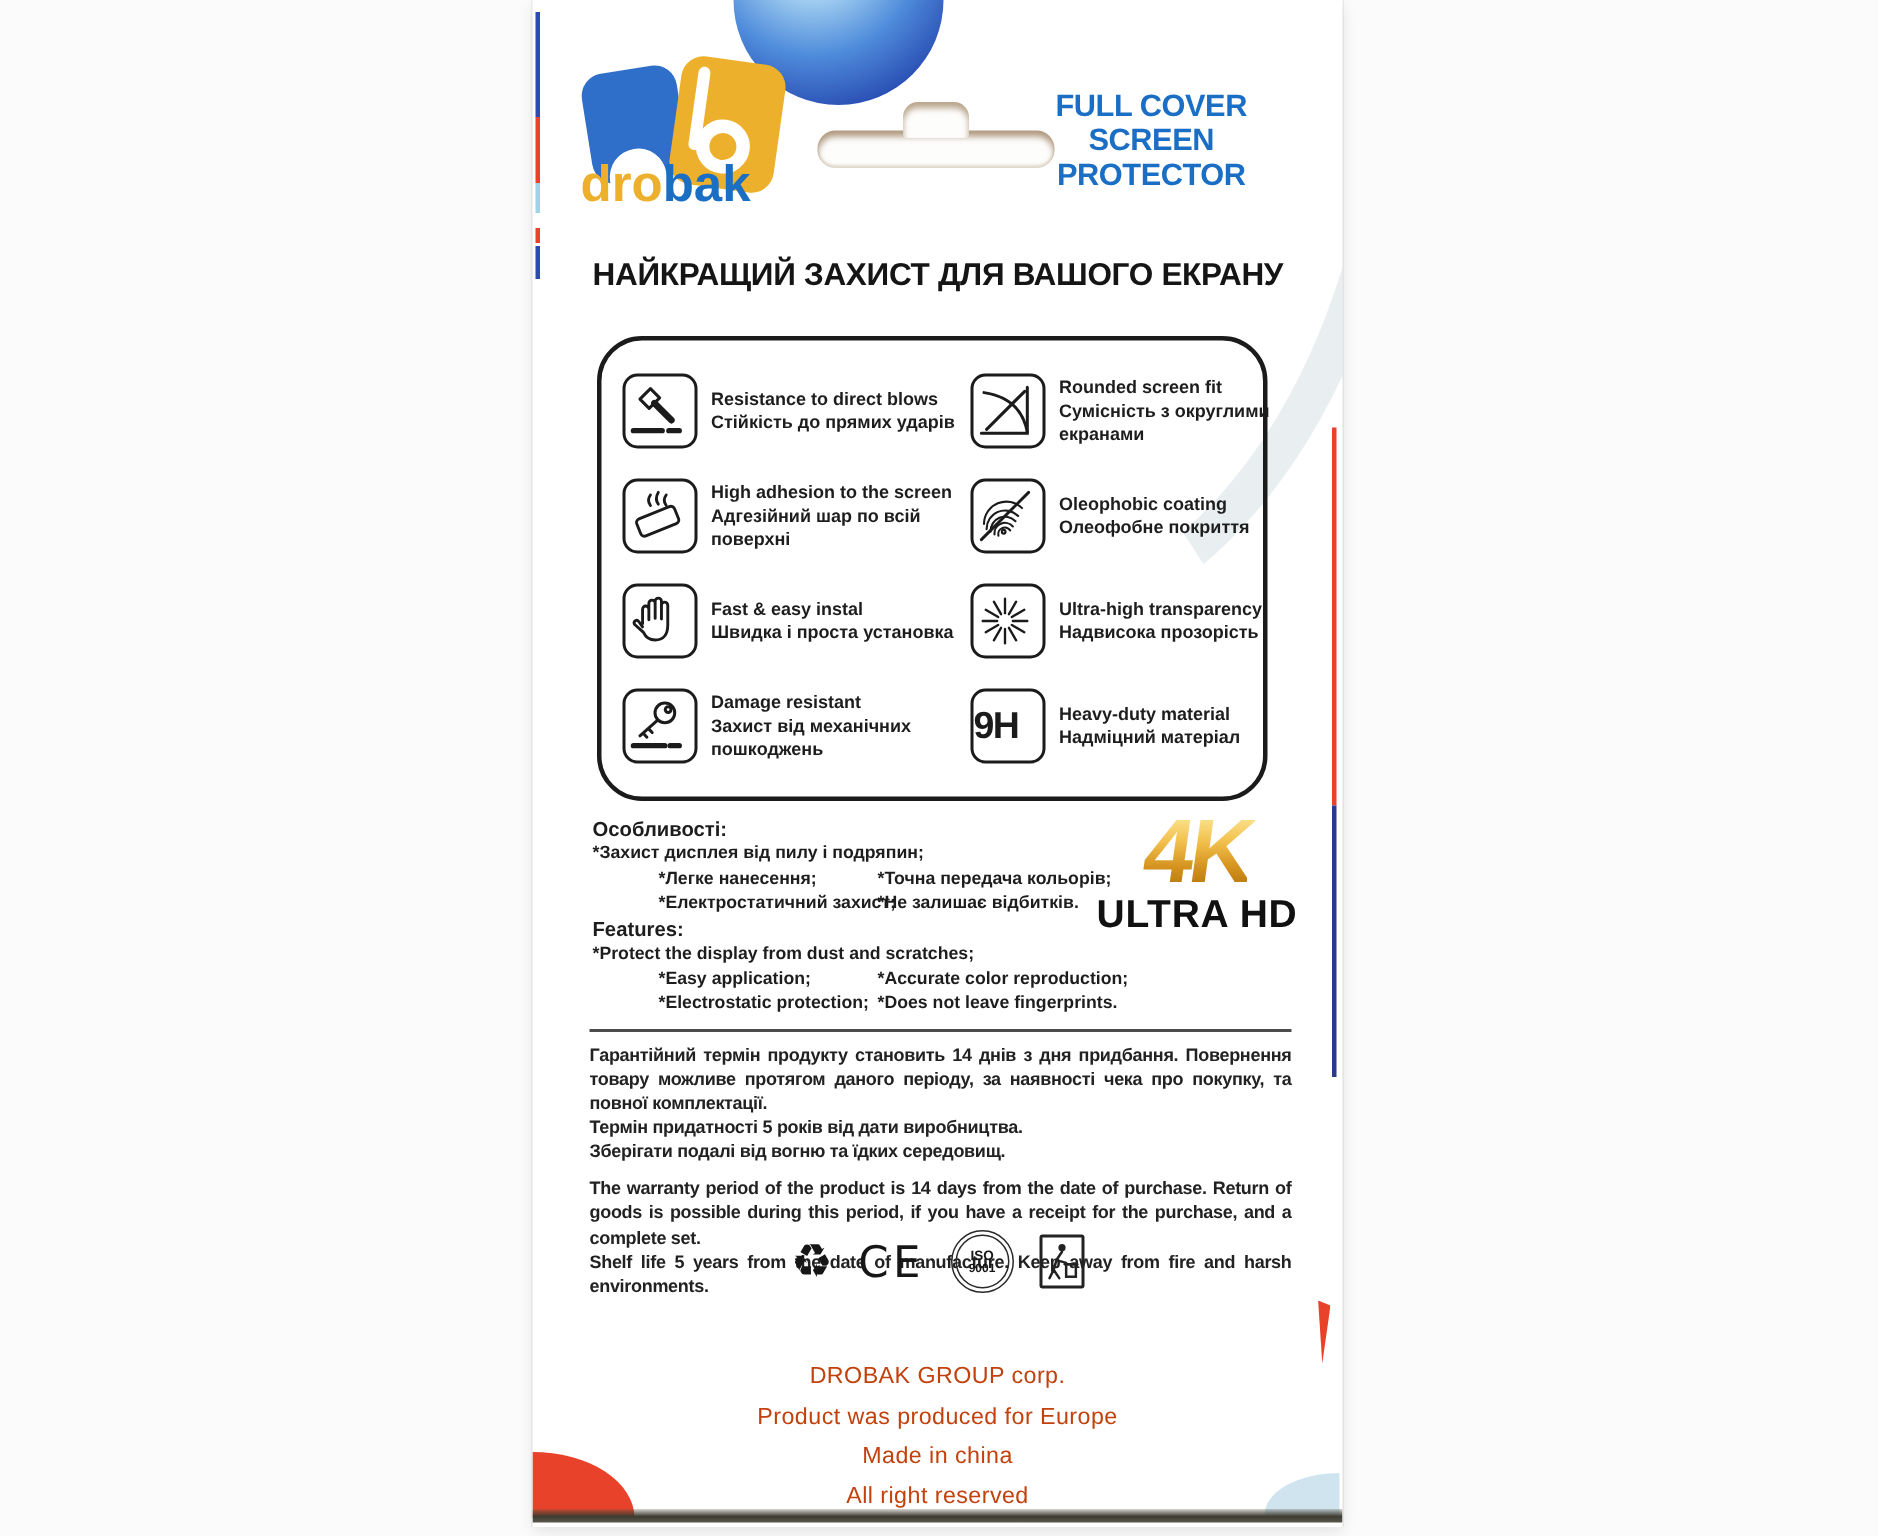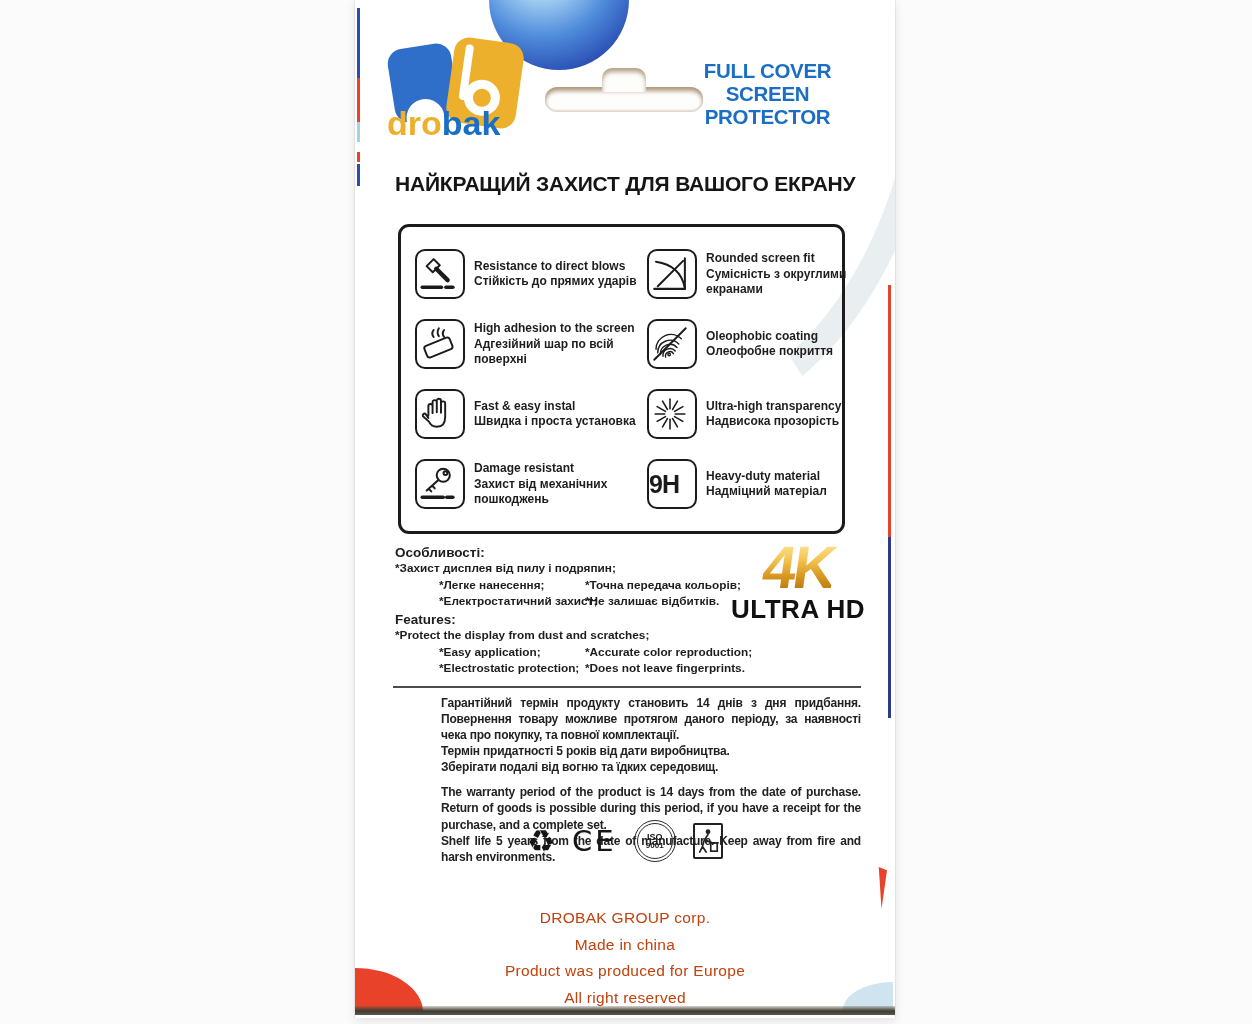--- a/index.html
+++ b/index.html
@@ -37,21 +37,21 @@
   .wordmark .bak { color:#1a6fc4; }
 
   .tagline { position:absolute; left:330px; top:60px; width:165px; text-align:center;
              color:#1a6fc4; font-weight:700; font-size:20.5px; line-height:1.12; letter-spacing:-.3px; }
 
   .headline { position:absolute; left:40px; top:172px; width:460px; text-align:center;
               font-size:21px; font-weight:700; color:#151515; letter-spacing:-.2px; white-space:nowrap; }
 
   
   .fbox { position:absolute; left:43px; top:224px; width:447px; height:310px;
-          border:3px solid #1b1b1b; border-radius:11px;
+          border:3px solid #1b1b1b; border-radius:30px;
           display:grid; grid-template-columns:232px 1fr; grid-auto-flow:column;
           grid-template-rows:repeat(4,1fr); padding:12px 10px 12px 14px; }
   .fcell { display:flex; align-items:center; gap:9px; }
   .ficon { flex:0 0 auto; width:50px; height:50px; border:2.5px solid #1b1b1b; border-radius:10px;
            display:flex; align-items:center; }
   .ficon svg { width:42px; height:42px; }
   .ftext { width:168px; color:#1d1d1d; }
   .ftext .en { font-size:12px; font-weight:700; line-height:1.3; }
   .ftext .ua { font-size:12px; font-weight:600; line-height:1.25; }
   .badge9h { font-size:25px; font-weight:700; color:#1b1b1b; letter-spacing:-1px; }
@@ -68,21 +68,21 @@
   
   .badge4k { position:absolute; left:368px; top:538px; width:150px; text-align:center; }
   .badge4k .k4 { font-size:60px; font-weight:800; line-height:1; transform:skewX(-8deg); display:inline-block;
                  background:linear-gradient(180deg,#fdf0a8 0%, #f3c14e 38%, #d3901c 68%, #a86e08 100%);
                  -webkit-background-clip:text; background-clip:text; color:transparent; letter-spacing:-3px; }
   .badge4k .uhd { font-size:26px; font-weight:800; color:#111; letter-spacing:.5px; margin-top:-4px; }
 
   .divider { position:absolute; left:38px; top:686px; width:468px; height:1.6px; background:#4c4c4c; }
 
   .warranty { position:absolute; left:38px; top:695px; width:468px; color:#222; }
-  .warranty p { font-size:12px; font-weight:600; line-height:1.34; text-align:justify; letter-spacing:-.2px;margin-left:48px; }
+  .warranty p { font-size:12px; font-weight:600; line-height:1.34; text-align:justify; letter-spacing:-.2px; }
   .warranty .gap { height:9px; }
 
   
   .certs { position:absolute; left:140px; top:818px; width:260px; height:46px;
            display:flex; align-items:center; justify-content:center; gap:17px; color:#161616; }
   .recycle { font-family:"DejaVu Sans", sans-serif; font-size:31px; line-height:1; }
   .cemark { font-size:29px; font-weight:500; letter-spacing:3px; font-family:"DejaVu Sans", sans-serif; }
   .isoseal { width:42px; height:42px; border:4px double #2a2a2a; border-radius:50%;
              display:flex; flex-direction:column; align-items:center; justify-content:center; line-height:1;text-align:right; }
   .isoseal .l1 { font-size:9px; font-weight:700; }
@@ -330,19 +330,19 @@
           <circle cx="13" cy="5" r="2.6" fill="#222" stroke="none"></circle>
           <path d="M13 8 L9 14 L7 21 M9 14 L16 16 M7 21 L4 27 M7 21 L11 27"></path>
           <rect x="16" y="17" width="7" height="9"></rect>
           <line x1="15" y1="17" x2="24" y2="17"></line>
         </svg>
       </span>
     </div>
 
     <div class="footer">
       <div>DROBAK GROUP corp.</div>
+      <div>Product was produced for Europe</div>
       <div>Made in china</div>
-      <div>Product was produced for Europe</div>
       <div>All right reserved</div>
     </div>
 
   </div>
 </div>
 
 </body></html>

